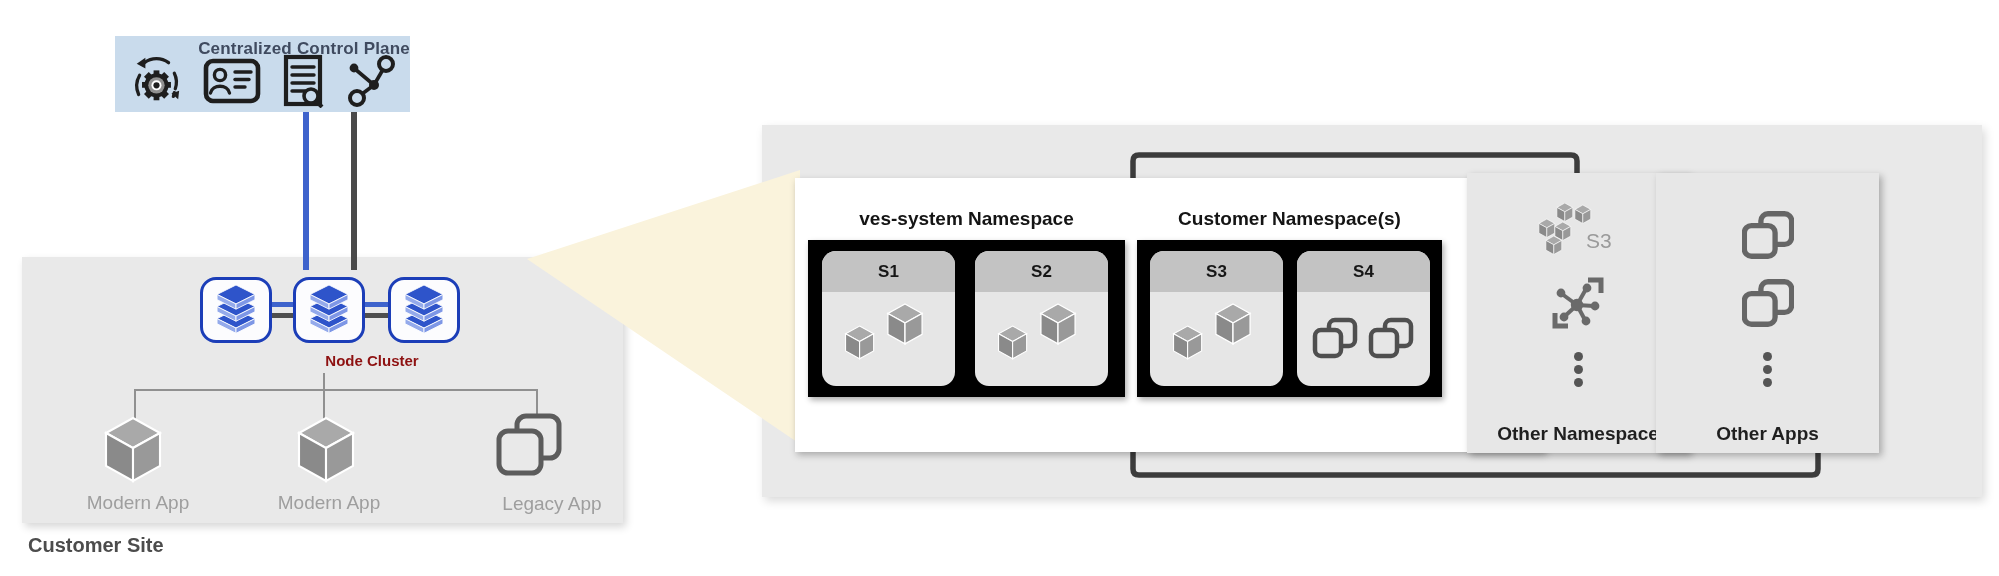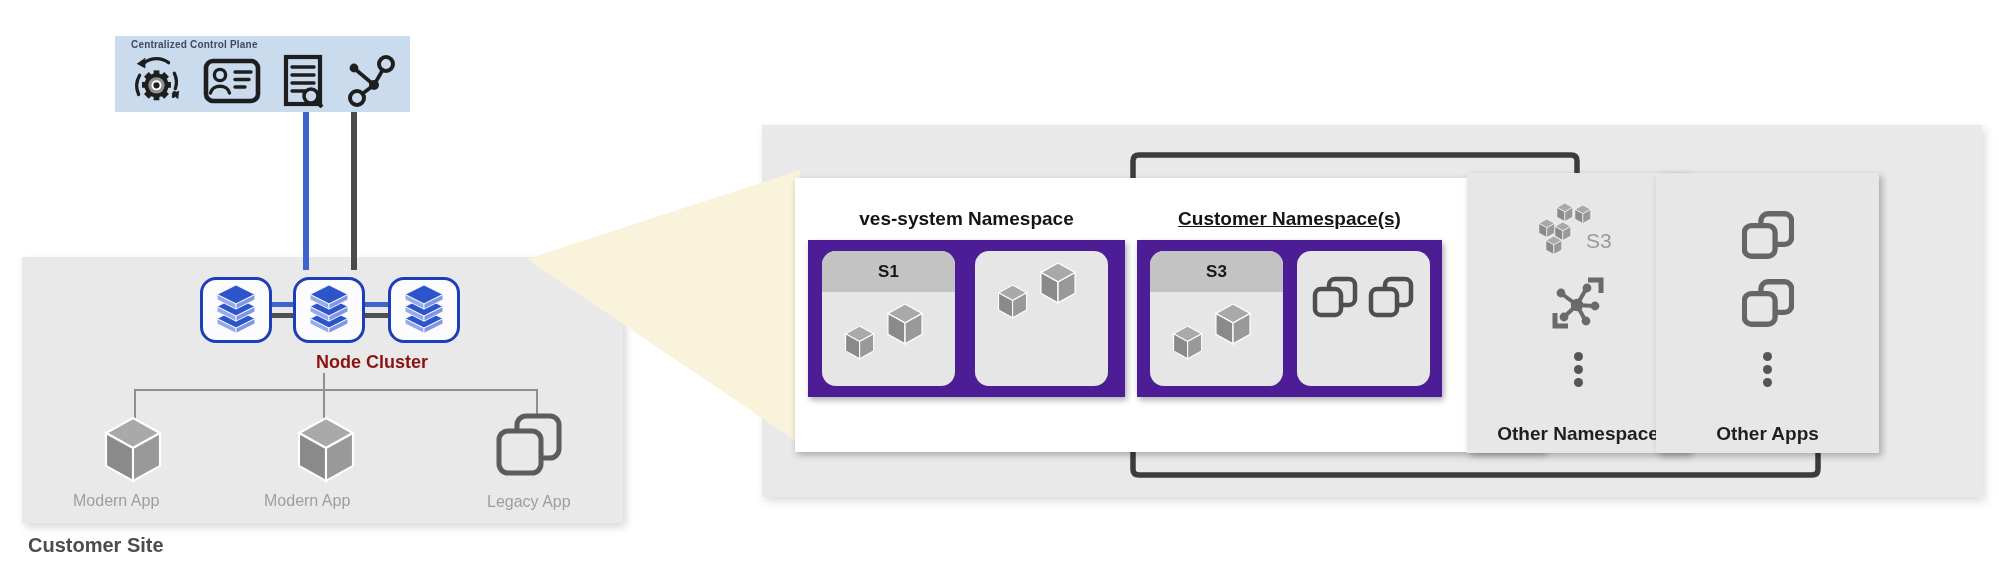--- a/index.html
+++ b/index.html
@@ -5,46 +5,46 @@
   html,body{margin:0;padding:0;background:#ffffff;}
   .stage{
     position:relative;width:1999px;height:576px;overflow:hidden;background:#ffffff;
     font-family:"Liberation Sans","DejaVu Sans",sans-serif;
   }
   .abs{position:absolute;}
   svg.layer{position:absolute;left:0;top:0;width:1999px;height:576px;pointer-events:none;}
 
   
   .cp-box{left:115px;top:36px;width:295px;height:76px;background:#c9dbec;z-index:3;}
-  .cp-title{left:0;top:3px;width:100%;text-align:left;font-size:10px;font-weight:bold;color:#3f4a5f;letter-spacing:.2px;padding-left:16px;}
+  .cp-title{left:0;top:3px;width:100%;text-align:right;font-size:17px;font-weight:bold;color:#3f4a5f;letter-spacing:.2px;}
   .cp-icons{left:14px;top:17px;width:267px;height:56px;display:flex;align-items:center;justify-content:space-between;}
 
   
   .vline{width:6px;top:112px;height:158px;z-index:2;}
   .vline.blue{left:303px;background:#3e63cc;}
   .vline.dark{left:351px;background:#4a4a4a;}
 
   
   .site-box{left:22px;top:257px;width:601px;height:266px;background:#e9e9e9;box-shadow:3px 4px 8px rgba(0,0,0,.16);z-index:1;}
   .node-box{top:277px;width:72px;height:66px;background:#fcfcfe;border:3px solid #1c3eb8;border-radius:16px;
     display:flex;align-items:center;justify-content:center;z-index:4;box-sizing:border-box;}
   .nlink{height:5px;z-index:3;}
   .nlink.blue{top:302px;background:#3e63cc;}
   .nlink.dark{top:313px;background:#4f4f4f;}
-  .nc-label{left:292px;top:352px;width:160px;text-align:center;font-size:18px;font-weight:bold;color:#8e1111;z-index:4;}
-  .app-label{width:130px;font-size:16px;color:#9e9e9e;z-index:4;}
+  .nc-label{left:292px;top:352px;width:160px;text-align:center;font-size:15px;font-weight:bold;color:#8e1111;z-index:4;}
+  .app-label{width:130px;text-align:center;font-size:19px;color:#9e9e9e;z-index:4;}
   .site-label{left:28px;top:534px;font-size:20px;font-weight:bold;color:#4c4c4c;}
 
   
   .panel{left:762px;top:125px;width:1220px;height:372px;background:#e9e9e9;box-shadow:3px 4px 9px rgba(0,0,0,.15);z-index:1;}
   .beam{z-index:2;}
   .loop{z-index:3;}
   .white-box{left:795px;top:178px;width:750px;height:274px;background:#ffffff;box-shadow:2px 3px 7px rgba(0,0,0,.28);z-index:4;}
   .ns-title{top:30px;text-align:center;font-size:19px;font-weight:bold;color:#141414;}
-  .ns-group{top:62px;height:157px;background:#4c1d95;box-shadow:2px 3px 6px rgba(0,0,0,.33);}
+  .ns-group{top:62px;height:157px;background:#000000;box-shadow:2px 3px 6px rgba(0,0,0,.33);}
   .svc-card{position:absolute;top:11px;width:133px;height:135px;border-radius:14px;overflow:hidden;background:#e6e6e6;}
   .svc-head{height:41px;background:#c3c3c3;text-align:center;line-height:41px;font-size:17px;font-weight:bold;color:#161616;}
   .svc-body{position:relative;height:94px;}
 
   .side-box{top:173px;width:222px;height:280px;background:#e7e7e7;box-shadow:3px 3px 7px rgba(0,0,0,.28);z-index:4;}
   .side-label{left:0;top:250px;width:100%;text-align:center;font-size:19px;font-weight:bold;color:#1f1f1f;}
   .dots{left:0;width:100%;top:179px;display:flex;flex-direction:column;align-items:center;gap:4px;}
   .dot{width:9px;height:9px;border-radius:50%;background:#555;}
   .center-icon{left:0;width:100%;display:flex;justify-content:center;}
 
@@ -204,37 +204,38 @@
   </svg>
 
   <div class="abs panel"></div>
 
   <svg class="layer loop">
     <path d="M1577,255 L1577,161 Q1577,155 1571,155 L1139,155 Q1133,155 1133,161 L1133,469 Q1133,475 1139,475 L1812,475 Q1818,475 1818,469 L1818,350" fill="none" stroke="#3c3c3c" stroke-width="5.5" stroke-linecap="square"></path>
   </svg>
 
   <div class="abs white-box">
     <div class="abs ns-title" style="left:13px;width:317px;">ves-system Namespace</div>
-    <div class="abs ns-title" style="left:342px;width:305px;text-decoration:underline;">Customer Namespace(s)</div>
+    <div class="abs ns-title" style="left:342px;width:305px;">Customer Namespace(s)</div>
 
     <div class="abs ns-group" style="left:13px;width:317px;">
       <div class="svc-card" style="left:14px;">
         <div class="svc-head">S1</div>
         <div class="svc-body">
           <svg width="133" height="94" viewBox="0 0 133 94">
             <g transform="translate(22,34) scale(0.78)">
                 <use href="#gcube"></use>
               </g>
             <g transform="translate(64,12) scale(0.95)">
                 <use href="#gcube"></use>
               </g>
           </svg>
         </div>
       </div>
       <div class="svc-card" style="left:167px;">
+        <div class="svc-head">S2</div>
         <div class="svc-body">
           <svg width="133" height="94" viewBox="0 0 133 94">
             <g transform="translate(22,34) scale(0.78)">
                 <use href="#gcube"></use>
               </g>
             <g transform="translate(64,12) scale(0.95)">
                 <use href="#gcube"></use>
               </g>
           </svg>
         </div>
@@ -249,20 +250,21 @@
             <g transform="translate(22,34) scale(0.78)">
                 <use href="#gcube"></use>
               </g>
             <g transform="translate(64,12) scale(0.95)">
                 <use href="#gcube"></use>
               </g>
           </svg>
         </div>
       </div>
       <div class="svc-card" style="left:160px;">
+        <div class="svc-head">S4</div>
         <div class="svc-body">
           <svg width="133" height="94" viewBox="0 0 133 94" style="--copy-bg:#e6e6e6;--copy-stroke:#4f4f4f;">
             <g transform="translate(16,26)">
                 <use href="#copysq"></use>
               </g>
             <g transform="translate(72,26)">
                 <use href="#copysq"></use>
               </g>
           </svg>
         </div>

